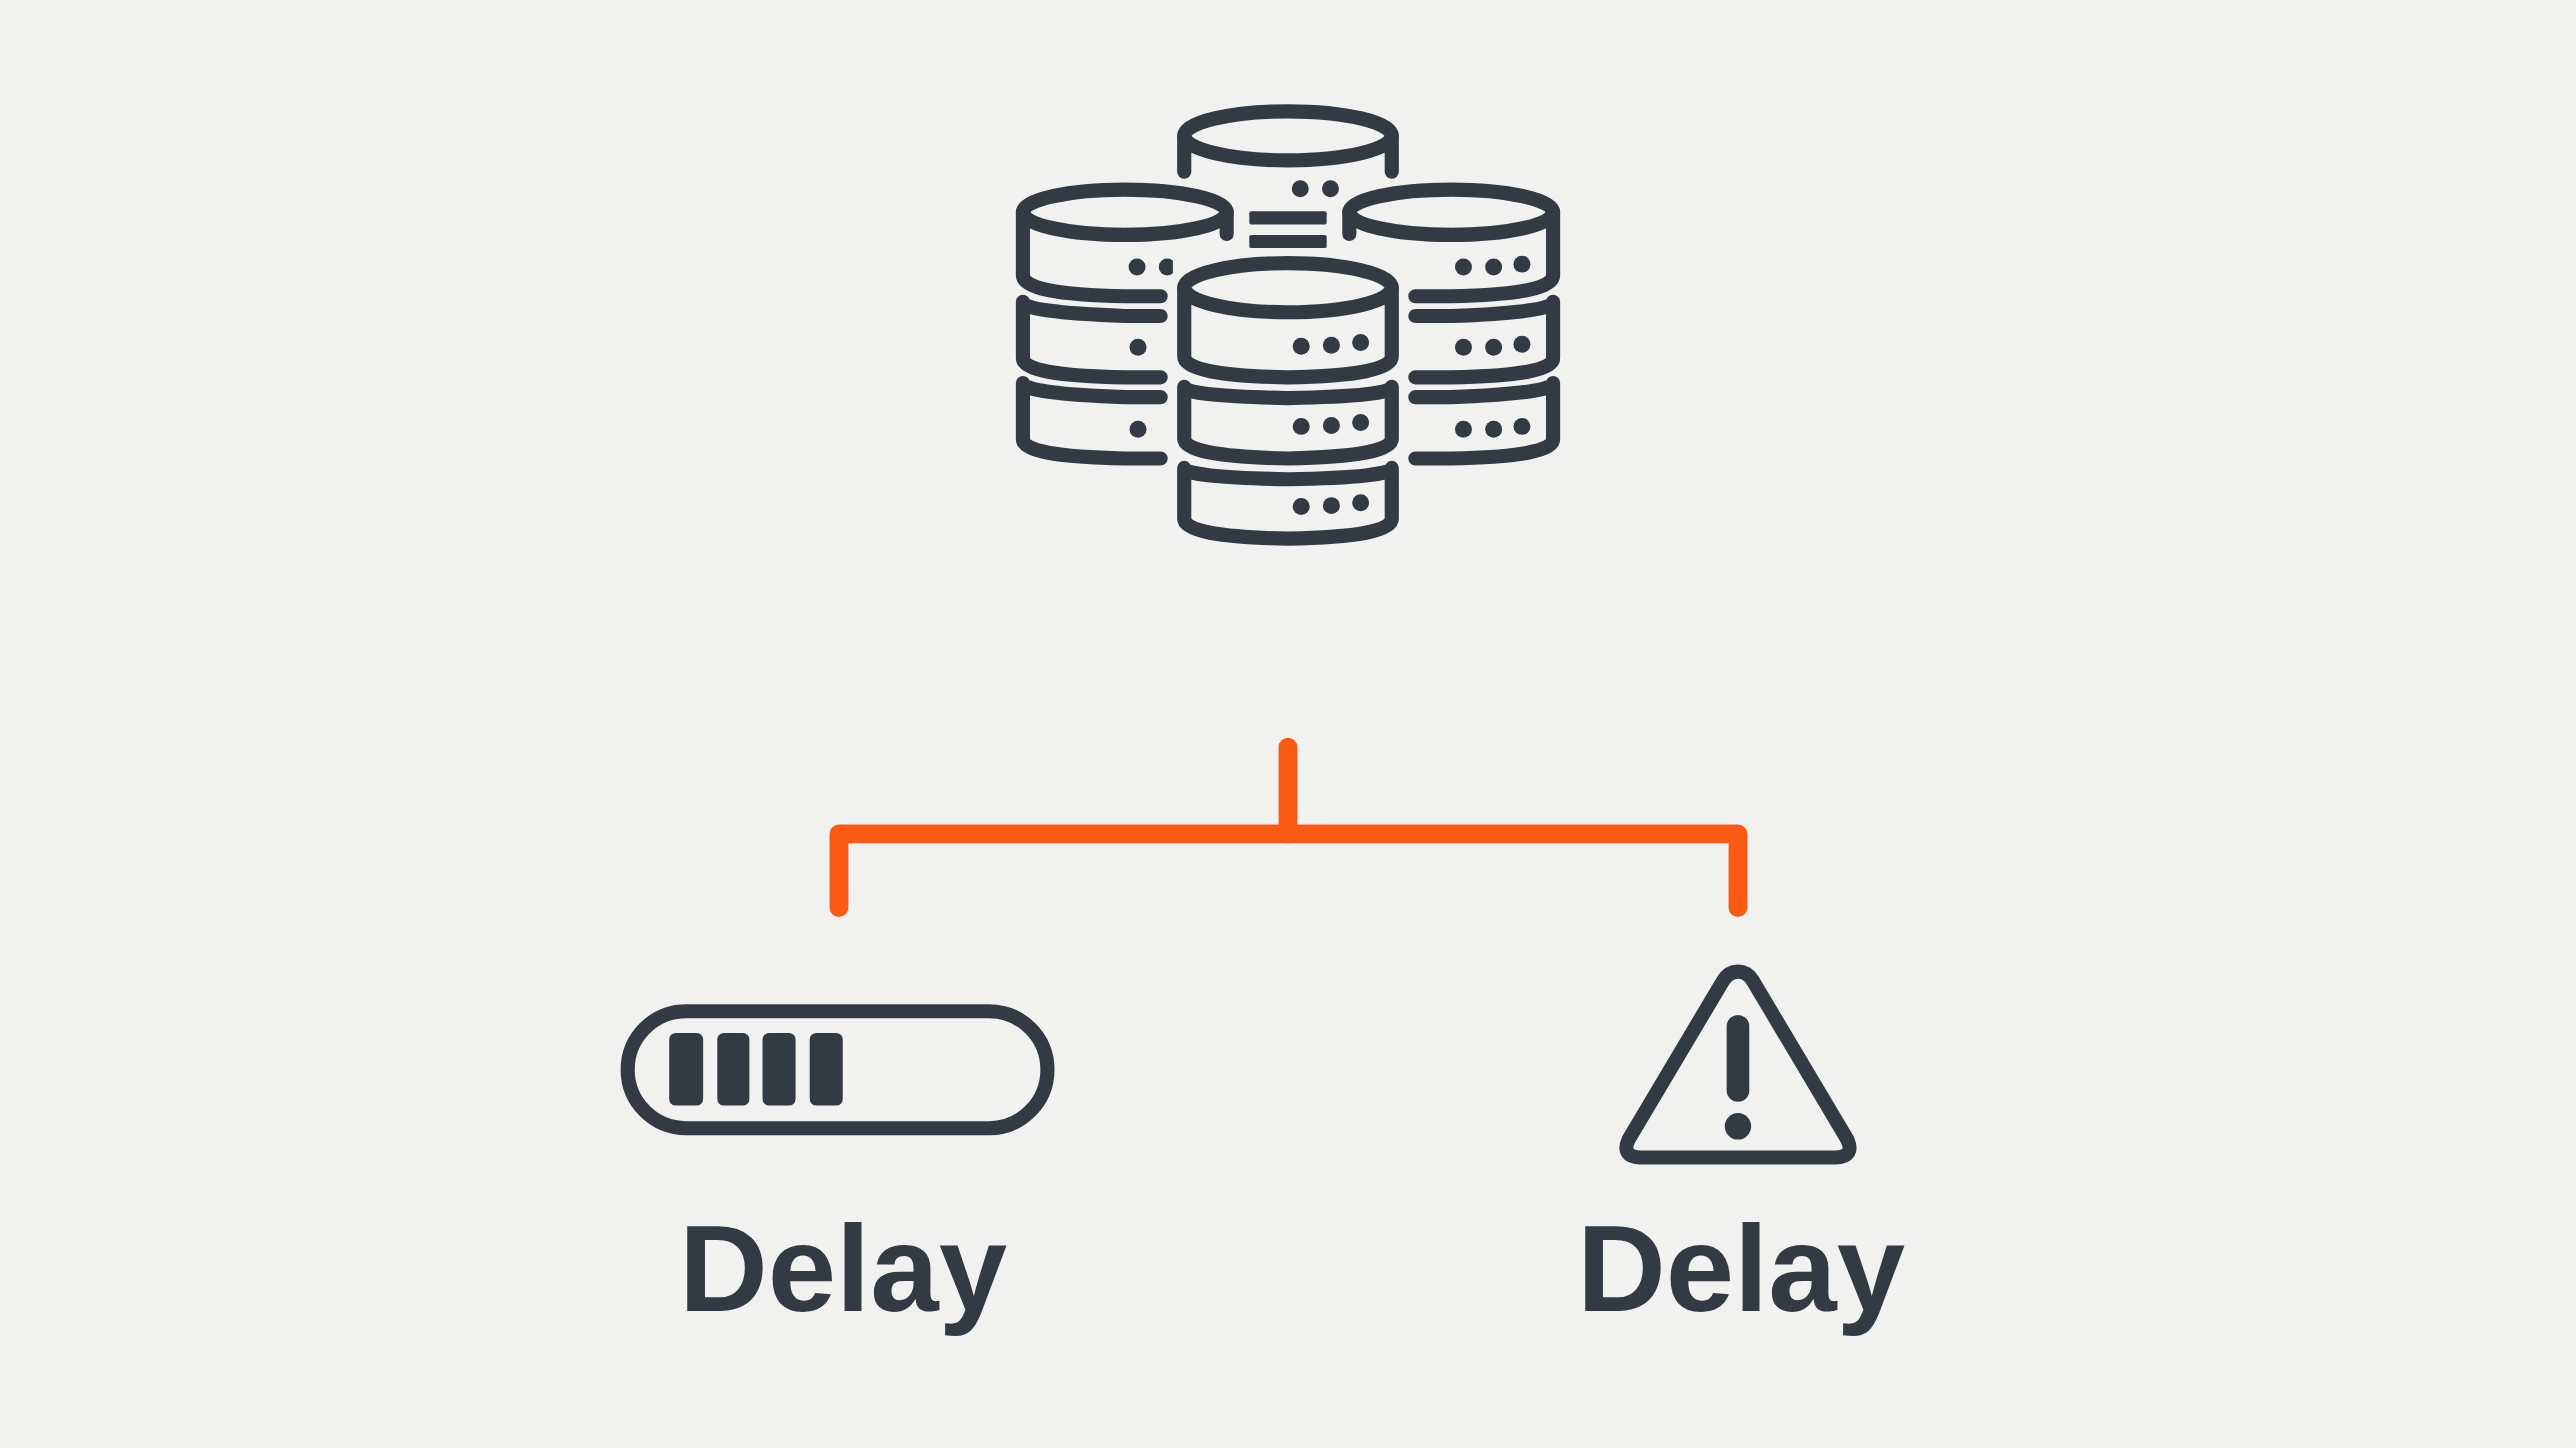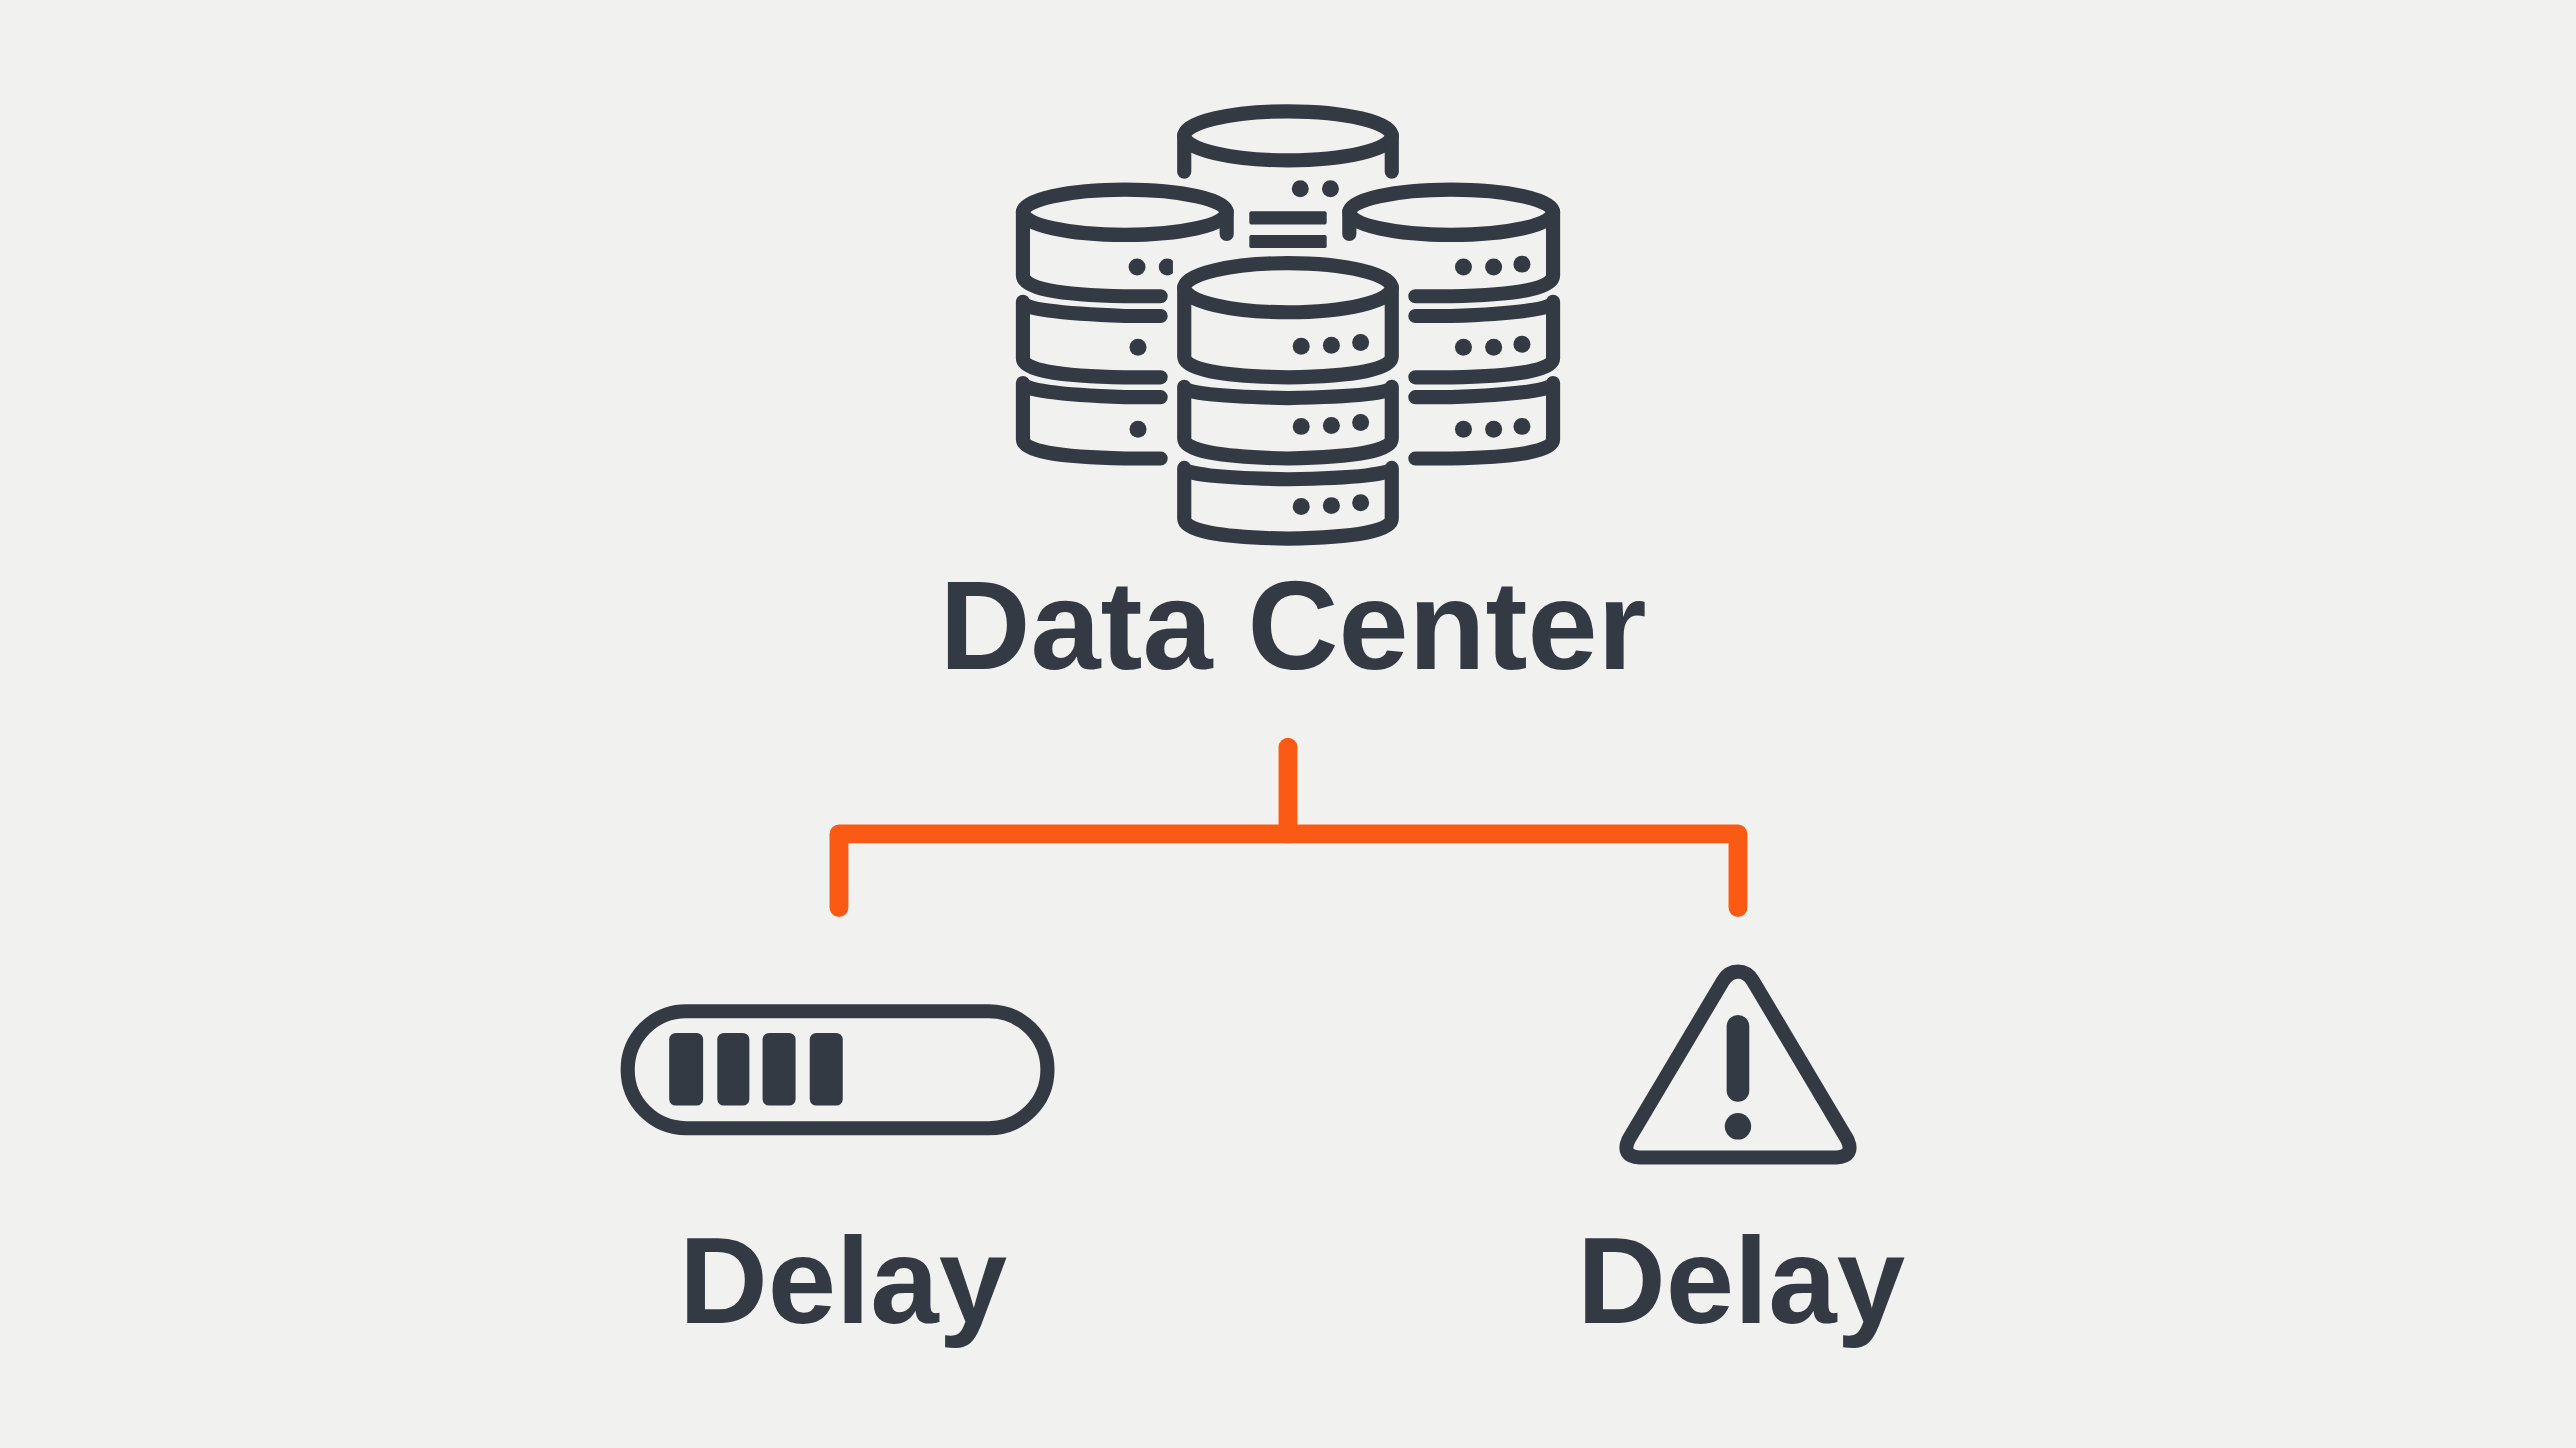--- a/index.html
+++ b/index.html
@@ -13,21 +13,21 @@
     .label {
       position: absolute;
       font-family: "Liberation Sans", sans-serif;
       font-weight: bold;
       color: #343a44;
       white-space: nowrap;
       line-height: 1;
       transform: translateX(-50%);
     }
     .label-root { font-size: 126px; left: 1293px; top: 563px; }
-    .label-child { font-size: 123px; top: 1207px; margin-top: 12px; }
+    .label-child { font-size: 123px; top: 1207px; }
     .label-left { left: 843px; }
     .label-right { left: 1741px; }
     svg { position: absolute; left: 0; top: 0; }
     .stroke { fill: none; stroke: #343a44; stroke-width: 15; stroke-linecap: round; stroke-linejoin: round; }
     .fillc { fill: #343a44; }
     .conn { fill: none; stroke: #fb5a14; stroke-width: 20; stroke-linecap: round; stroke-linejoin: round; }
   </style>
 </head>
 <body>
 
@@ -107,17 +107,16 @@
       <rect class="fillc" x="858" y="1095" width="35" height="77" rx="7"></rect>
     </g>
 
     <g>
       <path class="stroke" d="M1842 1030 Q1832 1030 1826 1040 L1726 1208 Q1718 1226 1738 1227 L1946 1227 Q1966 1226 1958 1208 L1858 1040 Q1852 1030 1842 1030 Z"></path>
       <rect class="fillc" x="1830" y="1076" width="24" height="92" rx="12"></rect>
       <circle class="fillc" cx="1842" cy="1194" r="14"></circle>
     </g>
   </svg>
 
-  <div class="label label-root">Data Center</div>
   <div class="label label-child label-left">Delay</div>
   <div class="label label-child label-right">Delay</div>
 </div>
 
 
 </body></html>

